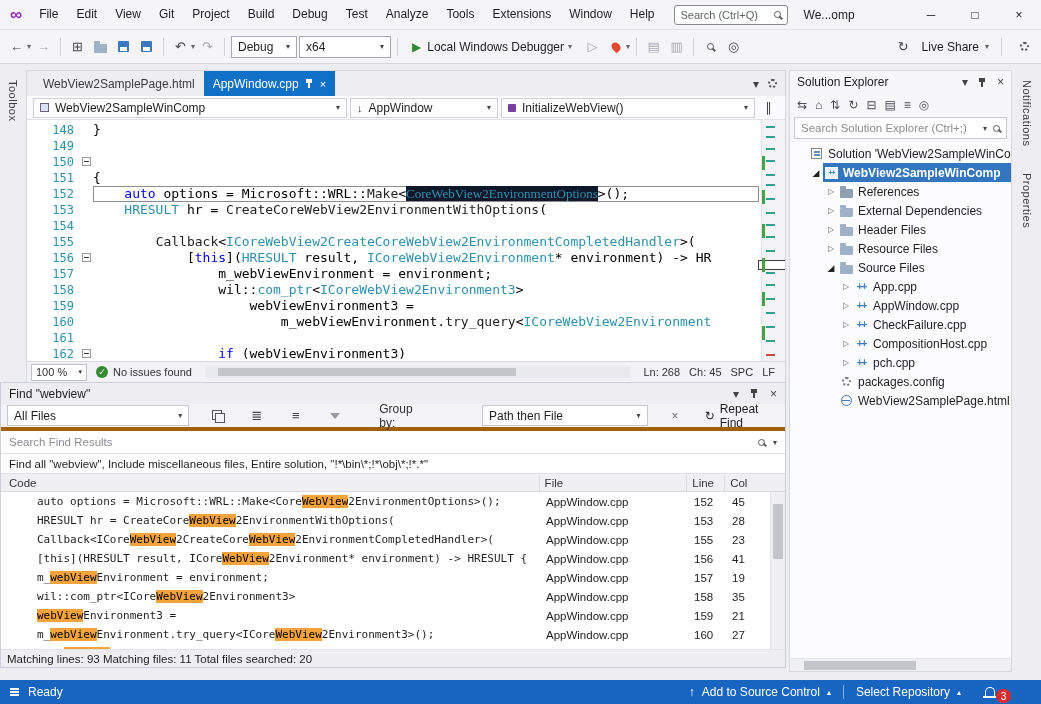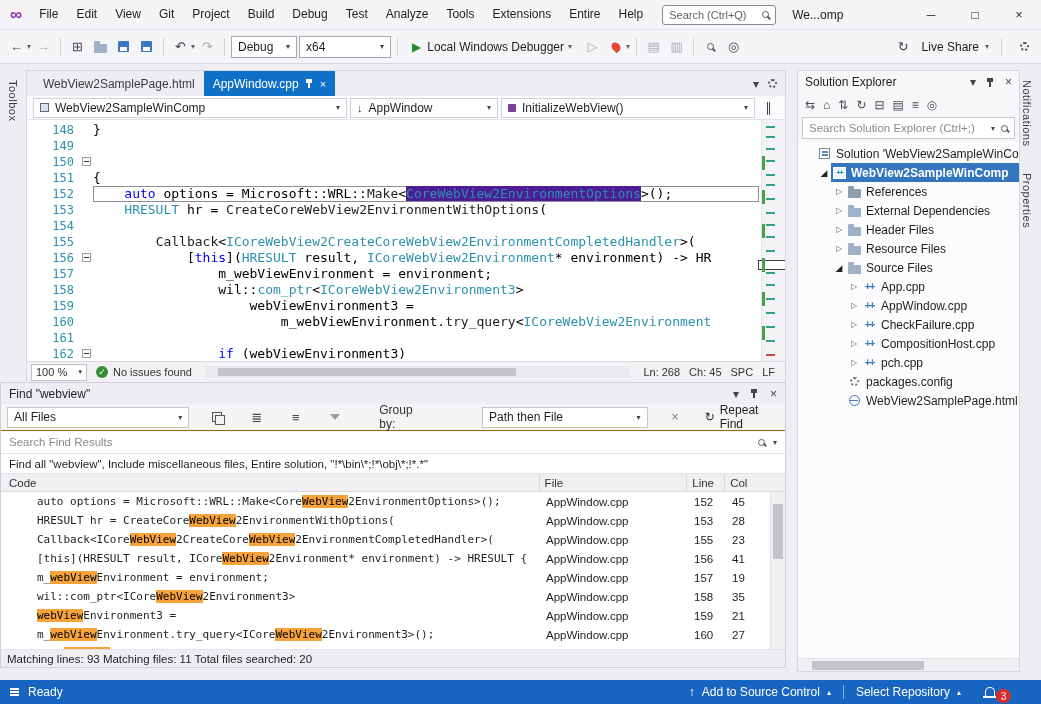--- a/index.html
+++ b/index.html
@@ -71,39 +71,39 @@
   #code-lines{padding-top:2px;}
   .code-line{display:flex;height:16px;white-space:pre;}
   .ln-margin{width:22px;flex:none;}
   .ln-num{width:30px;flex:none;text-align:right;color:#2B91AF;padding-right:5px;font-size:12px;}
   .ln-fold{width:14px;flex:none;display:flex;justify-content:center;}
   .fold-box{width:9px;height:9px;border:1px solid #9A9AA0;background:#fff;position:relative;margin-top:3px;}
   .fold-box::after{content:"";position:absolute;left:1px;top:3px;width:5px;height:1px;background:#333;}
   .ln-text{flex:1;margin-right:26px;overflow:hidden;}
   .code-line.cur .ln-text{box-shadow:inset 0 0 0 1px #8C8C92;}
   .c-k{color:#0000FF;}.c-t{color:#2B91AF;}.c-f{color:#1E1E1E;}.c-p{color:#000;}
-  .c-h{color:#2B91AF;background:#4c1d95;}
+  .c-h{color:#2B91AF;background:#0f172a;font-family:Liberation Serif, serif;}
   .code-scroll{position:absolute;top:0;right:0;width:24px;height:100%;background:#F3F3F6;border-left:1px solid #E3E3E8;}
   .sb-mark{position:absolute;left:4px;width:9px;height:2px;background:#2FA08C;}
   .sb-mark.g{left:0;width:3px;height:14px;background:#47A147;}
   .sb-mark.r{background:#C84C44;}
   .sb-caretbox{position:absolute;left:-4px;top:140px;width:30px;height:10px;background:#fff;border:1px solid #3C3C46;}
   .ed-status{height:21px;border-top:1px solid #D8D8DE;background:#F2F2F5;display:flex;align-items:center;font-size:11px;gap:9px;padding:0 4px;flex:none;color:#333;}
   .zoom-combo{width:56px;height:17px;background:#fff;border:1px solid #C0C0C8;display:flex;align-items:center;padding:0 4px;gap:4px;}
   .zoom-combo .chev{margin-left:auto;font-size:7px;}
   .issues{display:flex;align-items:center;gap:5px;}
   .check-circle{width:12px;height:12px;border-radius:50%;background:#388A34;color:#fff;font-size:9px;display:flex;align-items:center;justify-content:center;}
   .hscroll{flex:1;height:12px;background:#EAEAEE;position:relative;margin:0 4px;}
   .hthumb{position:absolute;left:3%;top:2px;width:70%;height:8px;background:#C4C5CB;}
 
   
   .find-panel{position:absolute;left:0;top:382px;width:786px;height:286px;background:#fff;border:1px solid #CCCEDB;display:flex;flex-direction:column;}
   .fp-header{height:21px;background:#EDEDF2;display:flex;align-items:center;padding:0 8px;flex:none;}
   .fp-hicons{margin-left:auto;display:flex;align-items:center;gap:11px;color:#444;}
-  .fp-toolbar{height:27px;background:#F4F4F7;display:flex;align-items:center;padding:0 6px;gap:18px;border-bottom:1px solid #a16207;flex:none;}
+  .fp-toolbar{height:27px;background:#F4F4F7;display:flex;align-items:center;padding:0 6px;gap:18px;border-bottom:4px solid #a16207;flex:none;}
   .fp-combo{width:196px;height:21px;background:#fff;border:1px solid #C6C6CE;display:flex;align-items:center;padding:0 6px;}
   .fp-combo .chev{margin-left:auto;font-size:8px;color:#444;}
   .fp-combo.g{width:178px;margin-left:36px;}
   .groupby{margin-left:16px;color:#333;}
   .fp-clear{color:#777;font-size:12px;margin-left:6px;}
   .repeat{display:flex;align-items:center;gap:5px;margin-left:8px;color:#1E1E1E;}
   .fp-search{height:23px;border-bottom:1px solid #E1E1E6;display:flex;align-items:center;background:#fff;padding:0 8px;gap:8px;flex:none;}
   .fp-search input{flex:1;border:none;outline:none;font:11.5px "Liberation Sans",sans-serif;color:#444;}
   .fp-search input::placeholder{color:#8A8A92;}
   .fp-summary{height:19px;display:flex;align-items:center;padding:0 8px;font-size:11.5px;flex:none;white-space:nowrap;overflow:hidden;}
@@ -114,21 +114,21 @@
   .find-row{height:19px;display:flex;align-items:center;}
   .fr-code{width:540px;padding-left:36px;white-space:pre;overflow:hidden;flex:none;}
   .fr-file,.fr-line,.fr-col{font-family:"Liberation Sans",sans-serif;font-size:11.5px;flex:none;}
   .fr-file{width:148px;padding-left:5px;}.fr-line{width:38px;padding-left:5px;}.fr-col{width:45px;padding-left:5px;}
   .match{background:#F6A33C;color:#000;}
   .fp-vscroll{position:absolute;right:0;top:0;bottom:0;width:15px;background:#F0F0F3;border-left:1px solid #E3E3E8;}
   .fp-vthumb{position:absolute;top:12px;left:2px;width:10px;height:55px;background:#C4C5CB;}
   .fp-footer{height:18px;background:#EDEDF2;display:flex;align-items:center;padding:0 6px;font-size:11.5px;border-top:1px solid #E1E1E6;flex:none;}
 
   
-  .se-panel{position:absolute;left:789px;top:70px;width:223px;height:602px;background:#F7F7FA;border:1px solid #D7D7DE;display:flex;flex-direction:column;margin-left:8px;}
+  .se-panel{position:absolute;left:789px;top:70px;width:223px;height:602px;background:#F7F7FA;border:1px solid #D7D7DE;display:flex;flex-direction:column;}
   .se-header{height:22px;display:flex;align-items:center;padding:0 7px;flex:none;}
   .se-hicons{margin-left:auto;display:flex;align-items:center;gap:10px;color:#444;}
   .se-toolbar{height:23px;display:flex;align-items:center;gap:8px;padding:0 7px;color:#4A4A52;font-size:12px;flex:none;}
   .se-search{height:22px;margin:1px 4px 3px 4px;background:#fff;border:1px solid #C8C8D0;display:flex;align-items:center;padding:0 6px;gap:6px;flex:none;}
   .se-search input{flex:1;min-width:0;border:none;outline:none;font:11.5px "Liberation Sans",sans-serif;color:#444;}
   .se-search input::placeholder{color:#8A8A92;}
   .se-tree{flex:1;background:#FCFCFE;overflow:hidden;padding-top:2px;}
   .tree-row{height:19px;display:flex;align-items:center;white-space:nowrap;}
   .tree-exp{width:14px;flex:none;text-align:center;font-size:8px;color:#666;}
   .tree-exp.open{font-size:9px;color:#222;}
@@ -169,21 +169,21 @@
       <span class="menu-item">Edit</span>
       <span class="menu-item">View</span>
       <span class="menu-item">Git</span>
       <span class="menu-item">Project</span>
       <span class="menu-item">Build</span>
       <span class="menu-item">Debug</span>
       <span class="menu-item">Test</span>
       <span class="menu-item">Analyze</span>
       <span class="menu-item">Tools</span>
       <span class="menu-item">Extensions</span>
-      <span class="menu-item">Entire</span>
+      <span class="menu-item">Window</span>
       <span class="menu-item">Help</span>
     </nav>
   <div class="qsearch">
     <input placeholder="Search (Ctrl+Q)" style="">
     <span class="ico-search"></span>
   </div>
   <span class="window-title">We...omp</span>
   <div class="win-btns">
     <span class="win-btn">─</span>
     <span class="win-btn">□</span>

